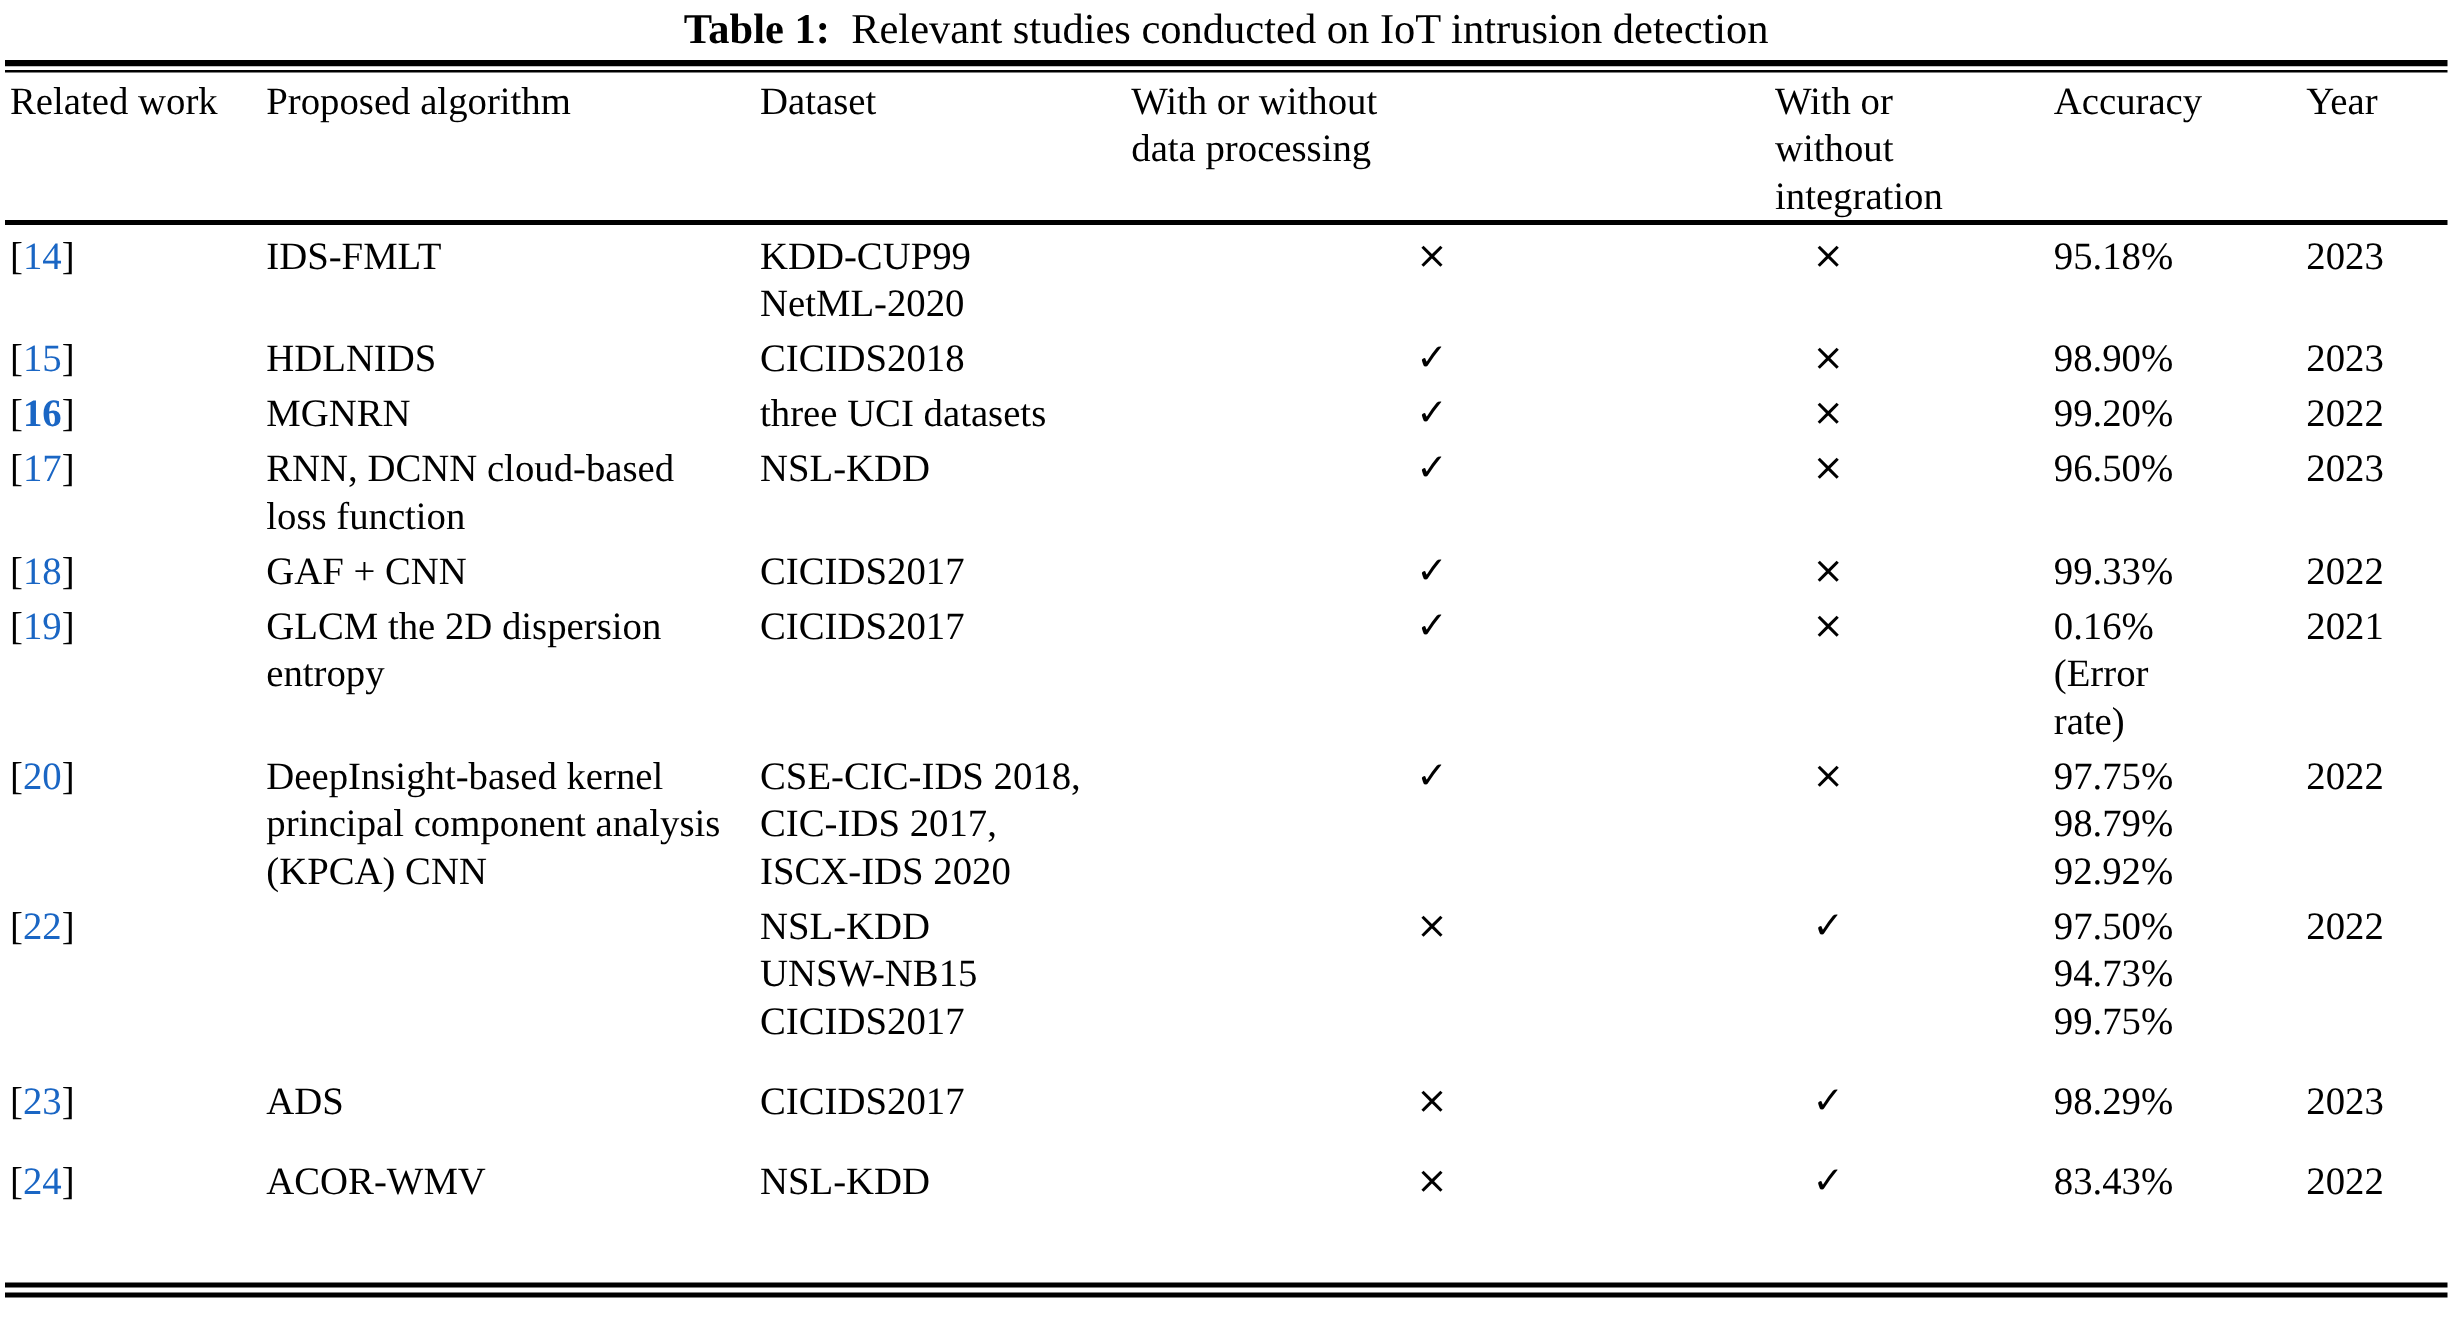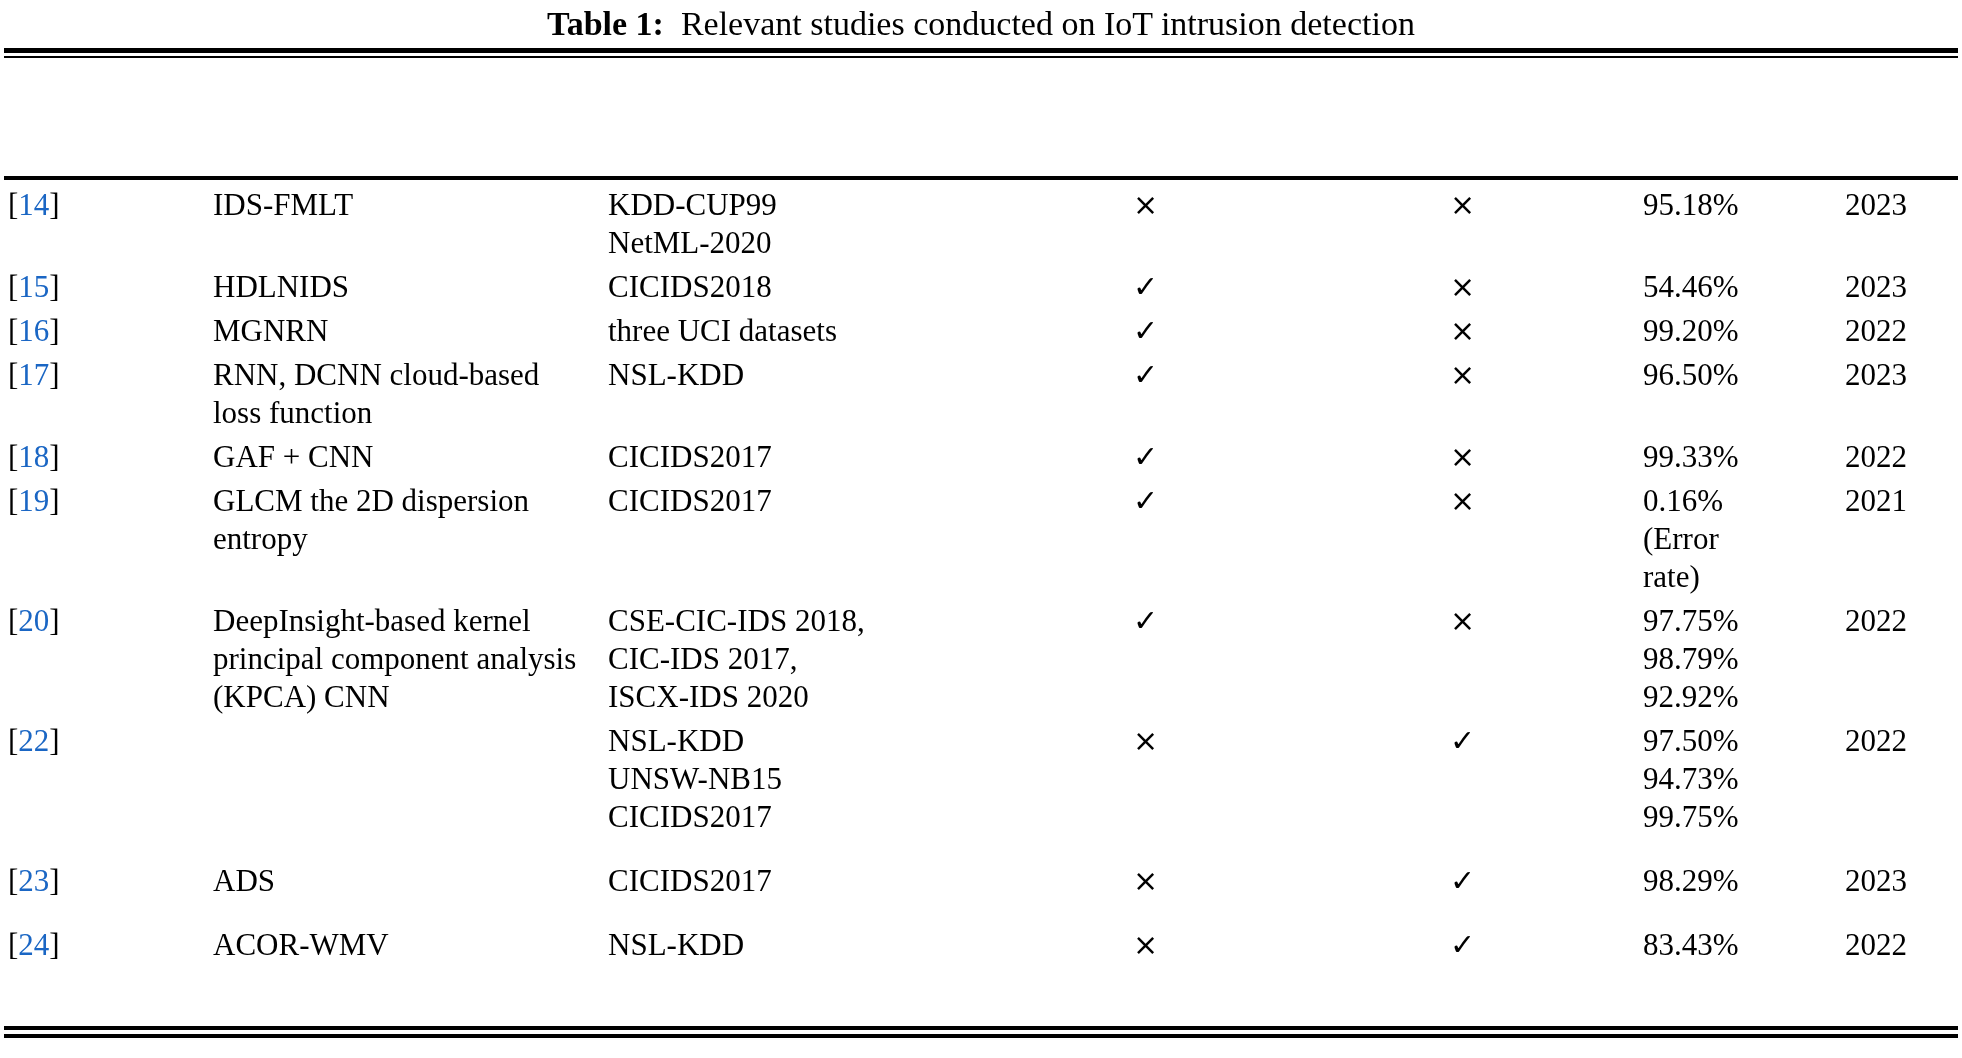--- a/index.html
+++ b/index.html
@@ -118,43 +118,55 @@
   <div class="caption">
     <span class="cap-label">Table 1:</span><span class="cap-text">&nbsp; </span><span class="cap-text">Relevant studies conducted on IoT intrusion detection</span>
   </div>
 
   <div class="rule rule-top"></div>
   <div class="rule rule-top2"></div>
   <div class="rule rule-header"></div>
   <div class="rule rule-bottom"></div>
   <div class="rule rule-bottom2"></div>
 
+  <div class="thead-row">
+    <div class="cell hdr c-ref">Related work</div>
+    <div class="cell hdr c-alg">Proposed algorithm</div>
+    <div class="cell hdr c-data">Dataset</div>
+    <div class="cell hdr c-proc">With or without
+data processing</div>
+    <div class="cell hdr c-integ">With or
+without
+integration</div>
+    <div class="cell hdr c-acc">Accuracy</div>
+    <div class="cell hdr c-year">Year</div>
+  </div>
 
   <div class="rows" id="rows-container" style="position: absolute; height: 744px;">
       <div class="row" style="height: 82px; top: 0px; position: absolute;">
         <div class="cell c-ref"><span class="brk">[</span><span class="refnum" style="color: rgb(26, 102, 196);">14</span><span class="brk">]</span></div>
         <div class="cell multi c-alg">IDS-FMLT</div>
         <div class="cell multi c-data">KDD-CUP99
 NetML-2020</div>
         <div class="cell mark mark-proc">×</div>
         <div class="cell mark mark-integ">×</div>
         <div class="cell multi c-acc">95.18%</div>
         <div class="cell multi c-year">2023</div>
       </div>
       <div class="row" style="height: 44px; top: 82px; position: absolute;">
         <div class="cell c-ref"><span class="brk">[</span><span class="refnum" style="color: rgb(26, 102, 196);">15</span><span class="brk">]</span></div>
         <div class="cell multi c-alg">HDLNIDS</div>
         <div class="cell multi c-data">CICIDS2018</div>
         <div class="cell mark mark-proc">✓</div>
         <div class="cell mark mark-integ">×</div>
-        <div class="cell multi c-acc">54.46%</div>
+        <div class="cell multi c-acc">98.90%</div>
         <div class="cell multi c-year">2023</div>
       </div>
       <div class="row" style="height: 44px; top: 126px; position: absolute;">
-        <div class="cell c-ref"><span class="brk">[</span><span class="refnum" style="color: rgb(26, 102, 196);">16</span><span class="brk">]</span></div>
+        <div class="cell c-ref"><span class="brk">[</span><span class="refnum" style="color: rgb(26, 102, 196); font-weight: bold;">16</span><span class="brk">]</span></div>
         <div class="cell multi c-alg">MGNRN</div>
         <div class="cell multi c-data">three UCI datasets</div>
         <div class="cell mark mark-proc">✓</div>
         <div class="cell mark mark-integ">×</div>
         <div class="cell multi c-acc">99.20%</div>
         <div class="cell multi c-year">2022</div>
       </div>
       <div class="row" style="height: 82px; top: 170px; position: absolute;">
         <div class="cell c-ref"><span class="brk">[</span><span class="refnum" style="color: rgb(26, 102, 196);">17</span><span class="brk">]</span></div>
         <div class="cell multi c-alg">RNN, DCNN cloud-based

